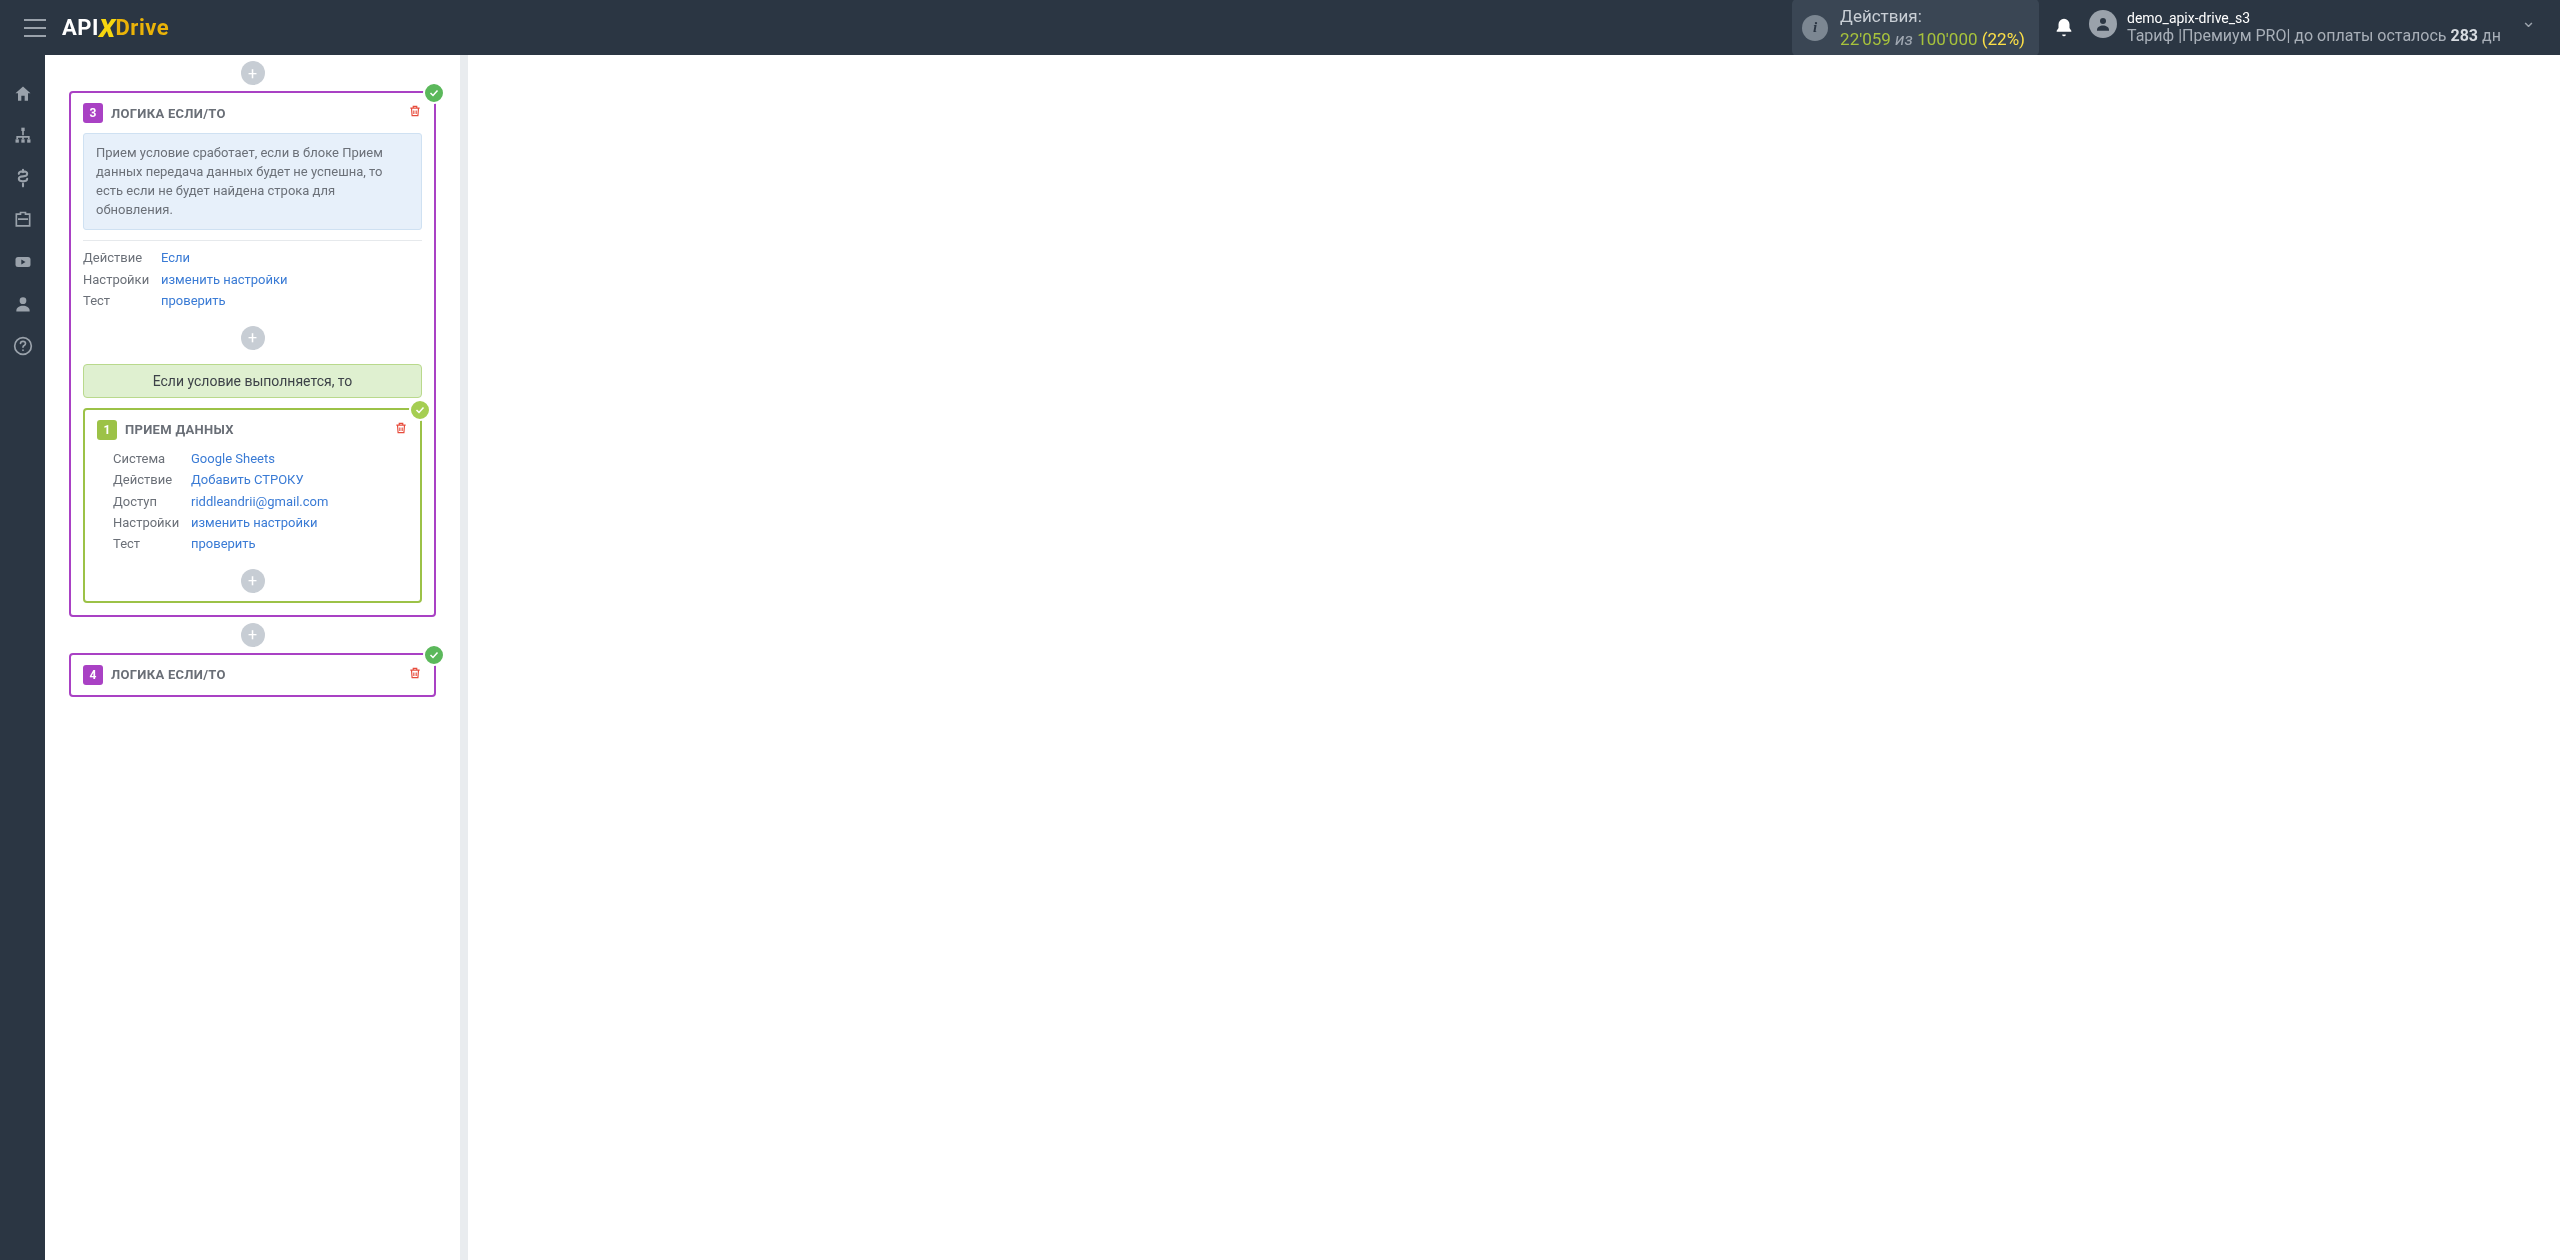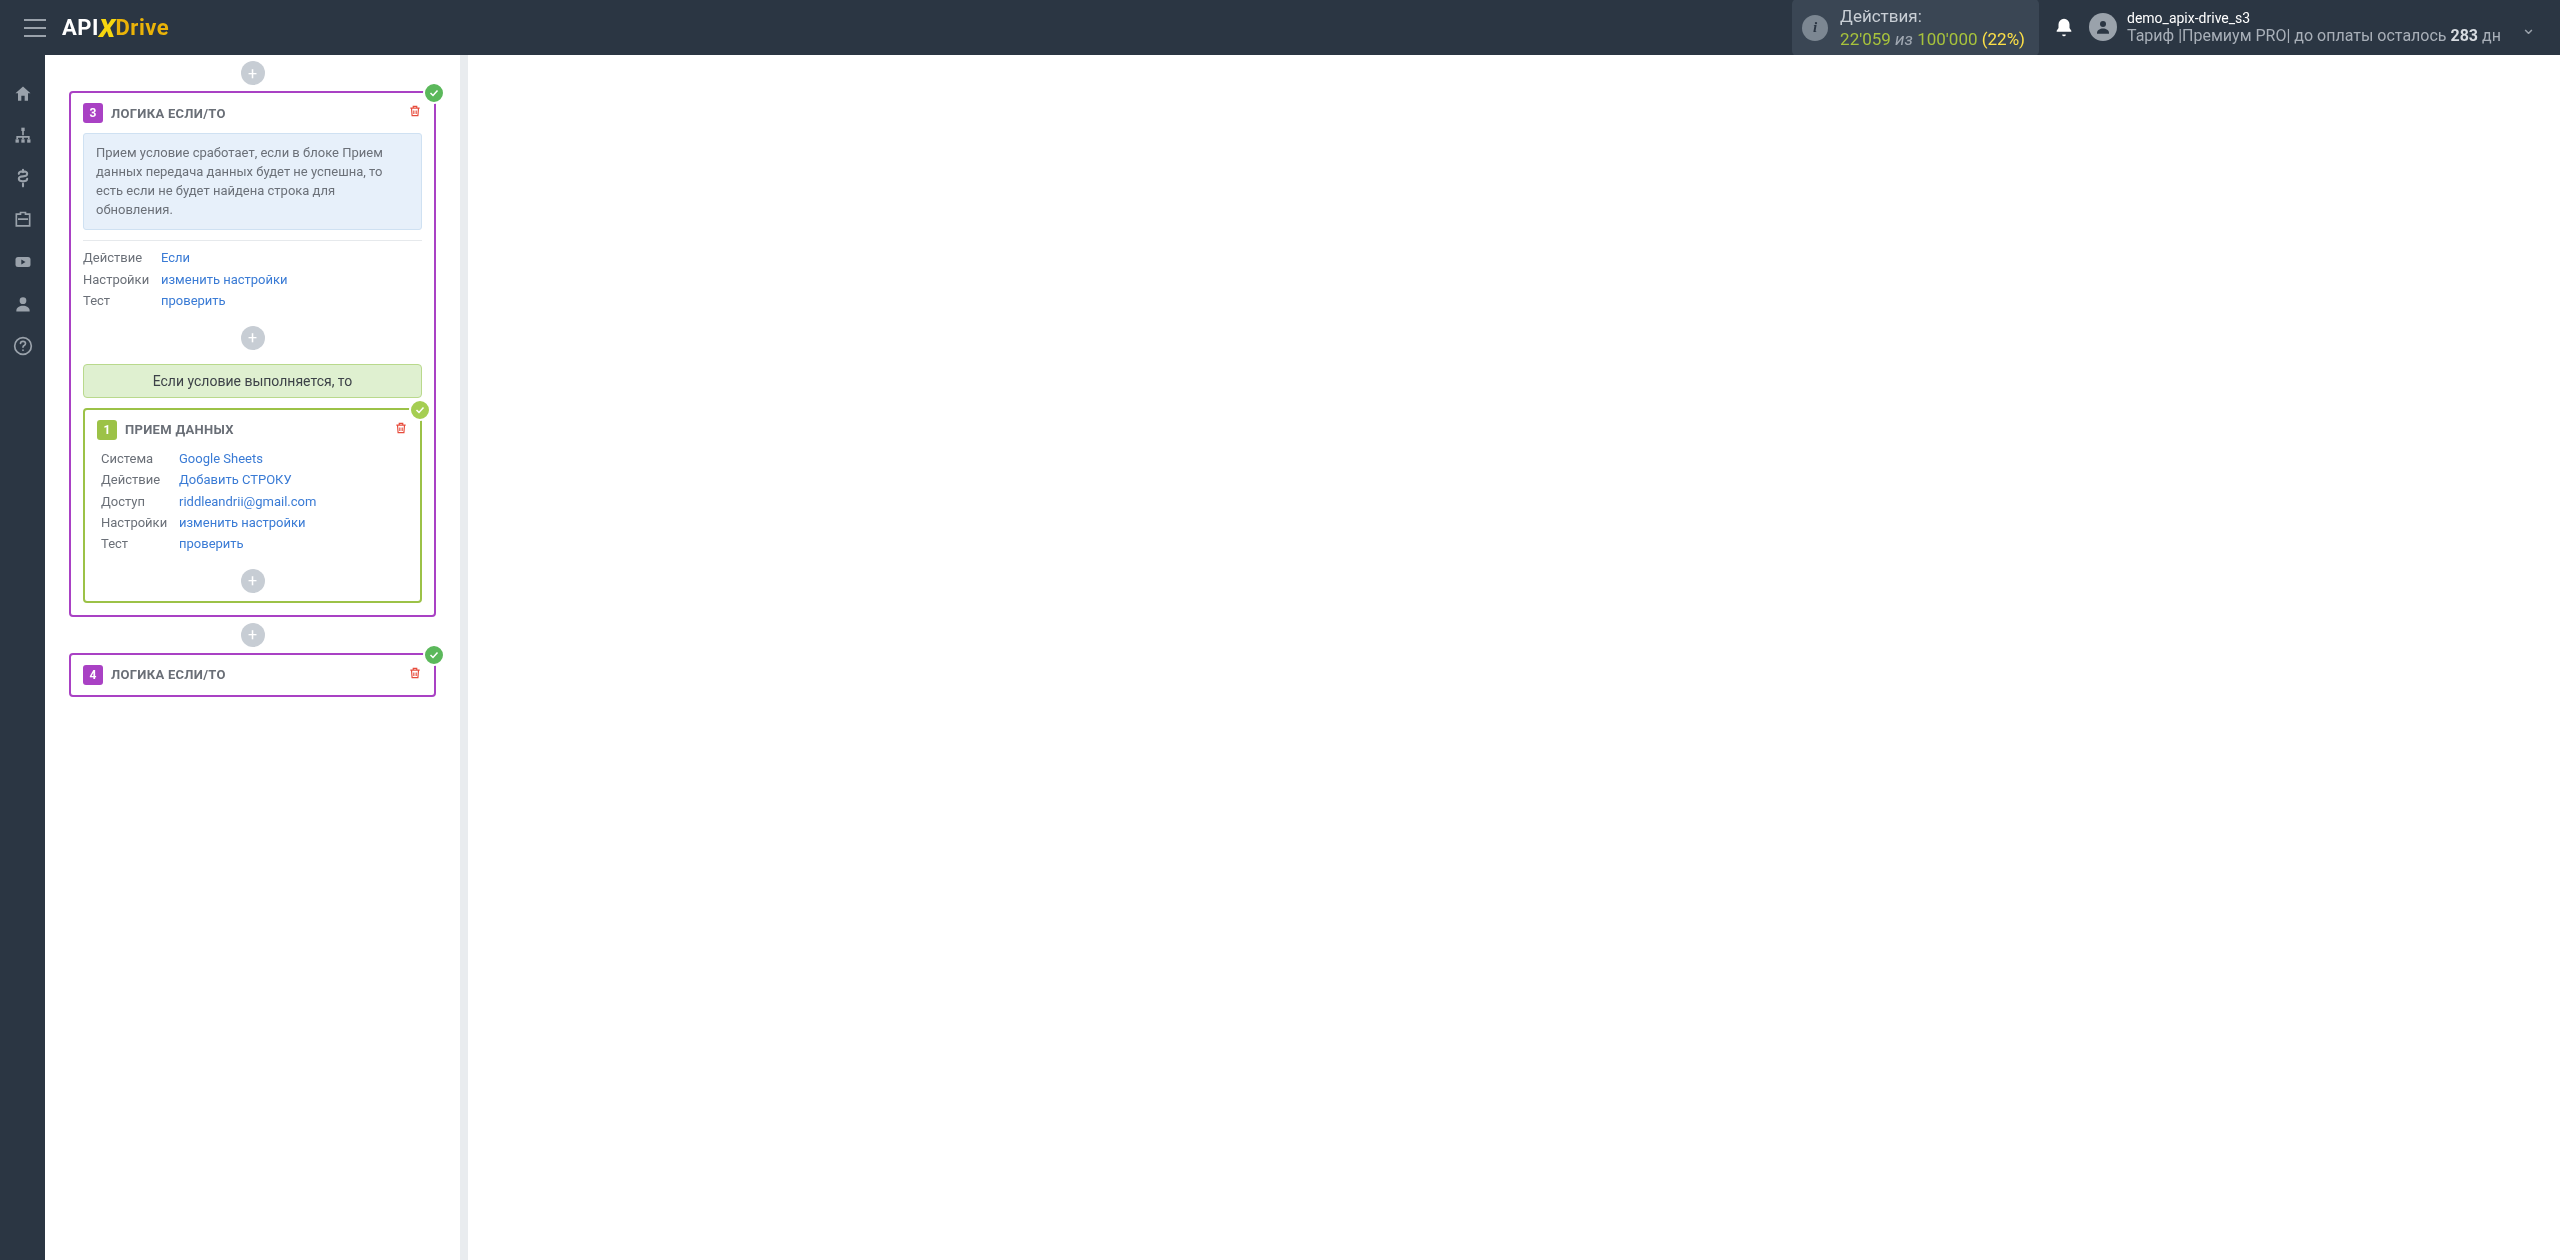--- a/index.html
+++ b/index.html
@@ -17,21 +17,21 @@
 .info-circle{width:26px;height:26px;border-radius:50%;background:#7c8792;display:flex;align-items:center;justify-content:center;margin-right:12px;color:#2b3643;font-weight:900;font-style:italic;font-size:15px;font-family:Georgia,serif}
 .actions-text{font-size:17px;line-height:1.3}
 .act-label{color:#c9cfd6}
 .act-used{color:#a7c23c}
 .act-iz{color:#a0a8b2;font-style:italic}
 .act-total{color:#a7c23c}
 .act-pct{color:#fde047;}
 .bell{width:22px;height:22px;color:#fff;cursor:pointer;margin-right:14px}
 .avatar{width:28px;height:28px;border-radius:50%;background:#9aa2ab;display:flex;align-items:center;justify-content:center;margin-right:10px}
 .avatar svg{width:18px;height:18px;fill:#2b3643}
-.user-block{display:flex;align-items:center;cursor:pointer}
+.user-block{display:flex;cursor:pointer}
 .user-texts{display:flex;flex-direction:column;line-height:1.2}
 .user-name{font-size:14px;color:#fff}
 .user-sub{font-size:16px;color:#a8afb8}
 .user-sub b{color:#d7dbe0;font-weight:700}
 .chevron{margin-left:auto;padding-left:20px;color:#9aa2ab;font-size:18px}
 .body{flex:1;display:flex;min-height:0}
 .sidebar{width:45px;background:#2b3643;display:flex;flex-direction:column;align-items:center;padding-top:18px;flex-shrink:0}
 .side-item{width:45px;height:42px;display:flex;align-items:center;justify-content:center;color:#9aa2ab;cursor:pointer}
 .side-item svg{width:20px;height:20px;fill:currentColor}
 .content{flex:1;display:flex;min-width:0}
@@ -55,21 +55,21 @@
 .kv{padding:6px 12px 10px 12px}
 .kv-row{display:flex;font-size:13px;line-height:1.65}
 .kv-key{width:78px;color:#6b7078;flex-shrink:0}
 .kv-val{color:#3a7bd5}
 .kv-val.link{cursor:pointer}
 .inner-wrap{padding:0 12px 12px 12px}
 .cond-bar{margin:6px 0 10px 0;background:#dff0d0;border:1px solid #b9d98c;border-radius:4px;padding:8px 12px;text-align:center;font-size:14px;color:#3d4248}
 .divider-line{height:1px;background:#e6e9ec;margin:0 12px}
 .card .plus-row{padding:4px 0 8px 0}
 .card.green-inner .card-head{padding:10px 12px 6px 12px}
-.card.green-inner .kv{padding:2px 12px 10px 16px}
+.card.green-inner .kv{padding:2px 12px 10px 28px}
 </style>
 </head>
 <body>
 
 <div class="app">
   <div class="topbar">
     <div class="hamburger">
         <span></span>
         <span></span>
         <span></span>

